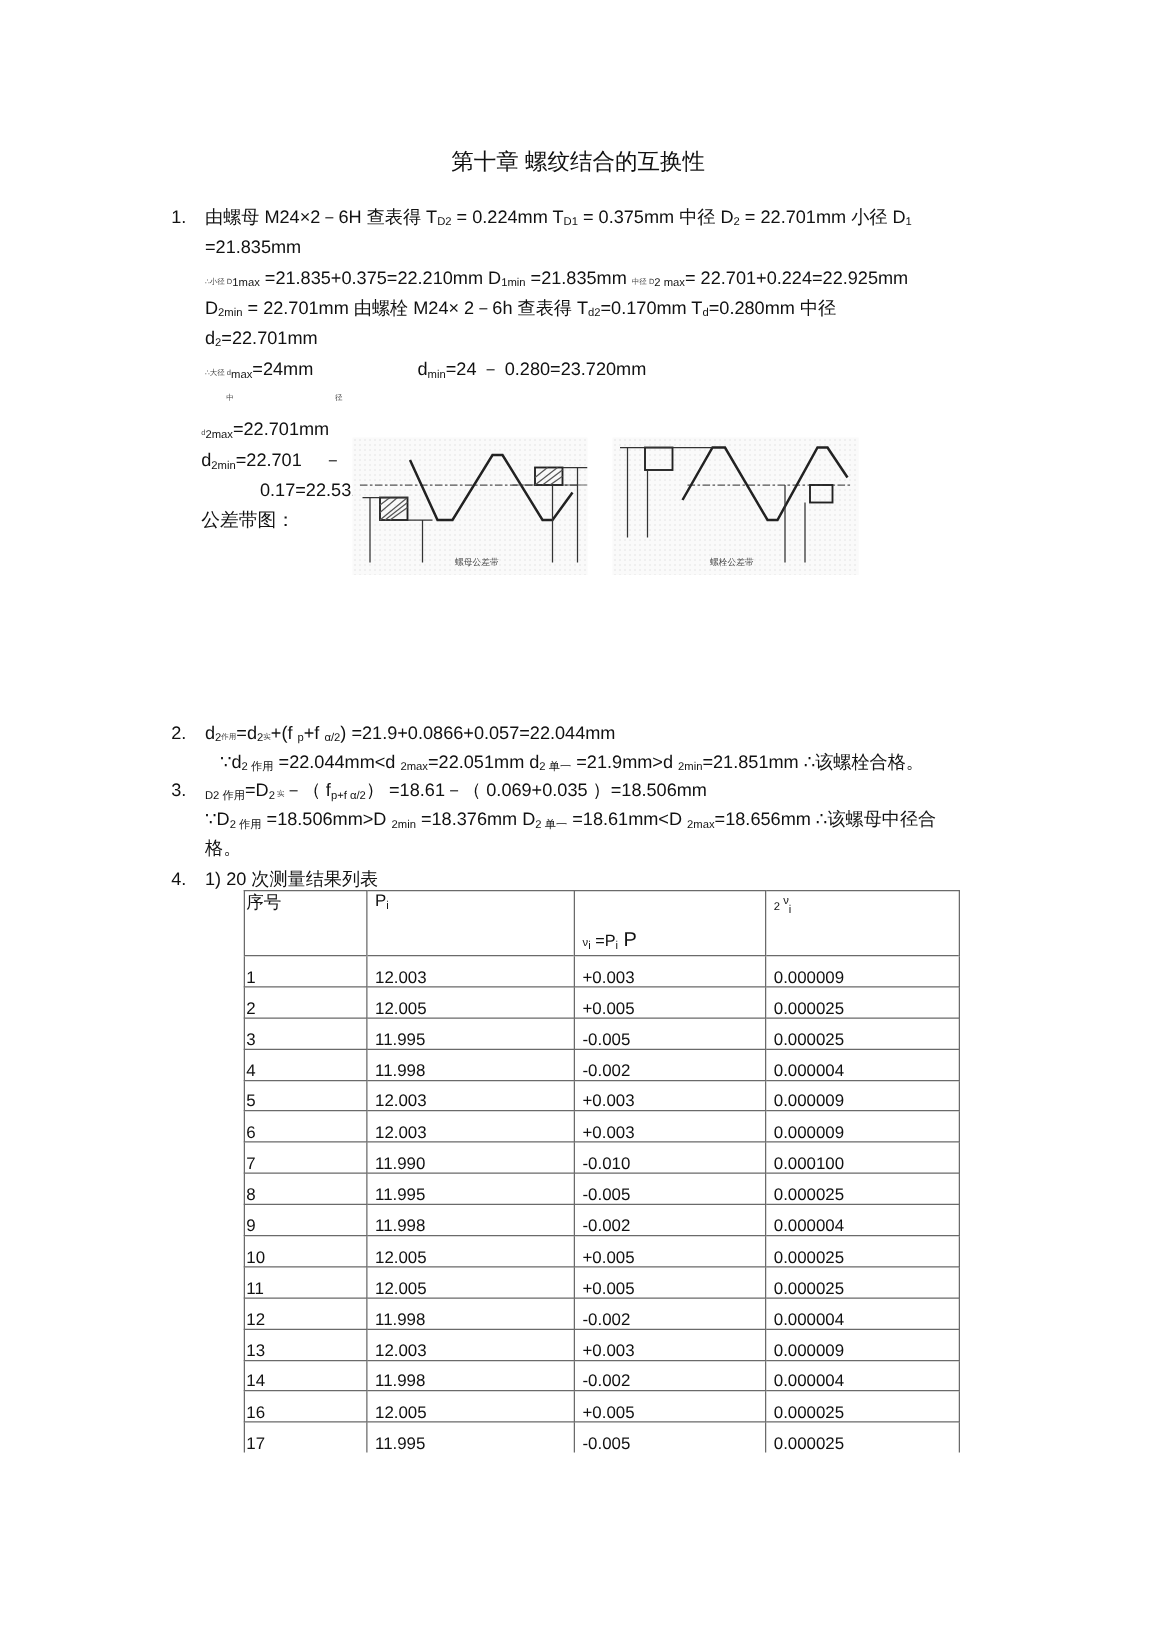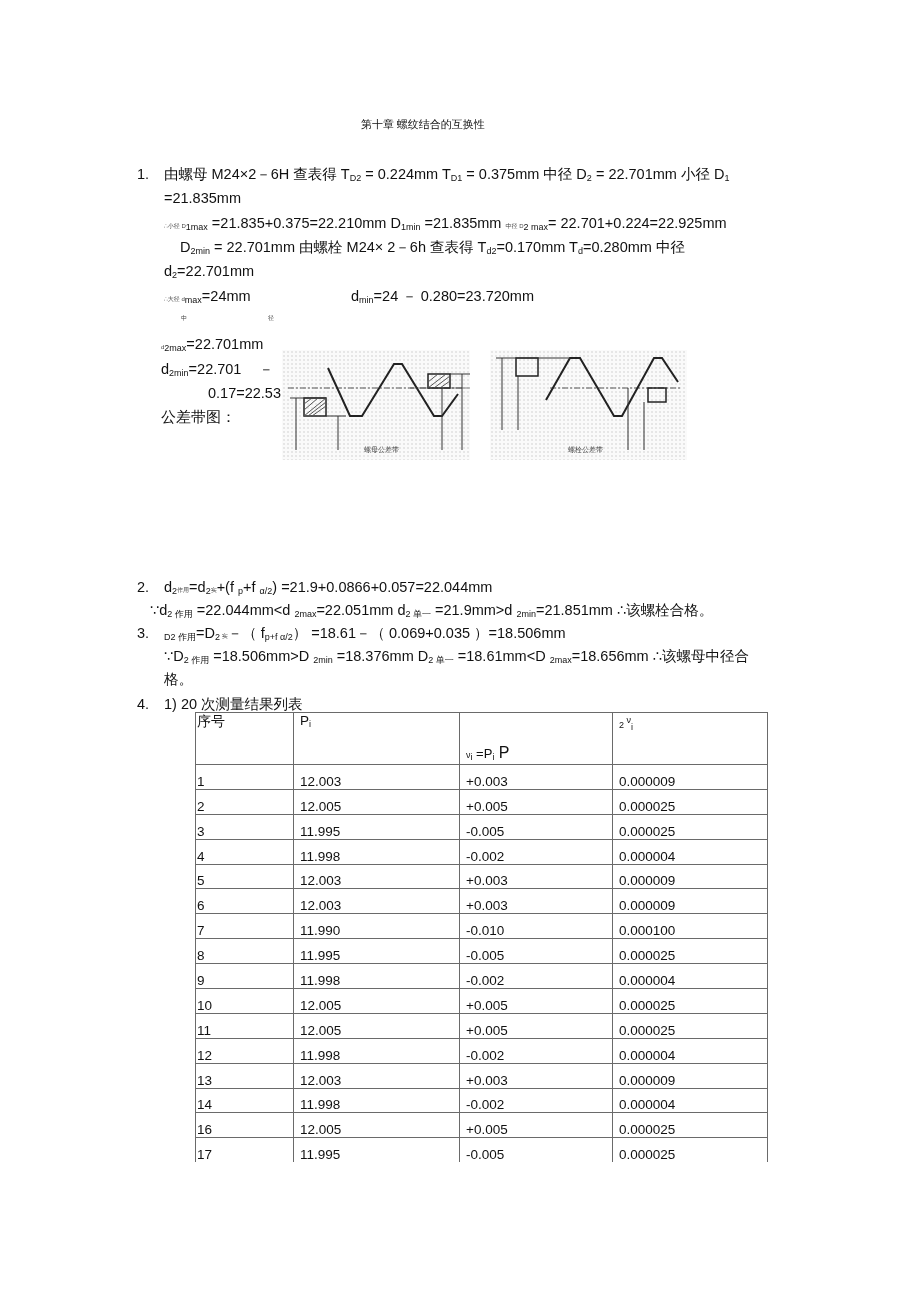--- a/index.html
+++ b/index.html
@@ -1,20 +1,20 @@
 <!DOCTYPE html>
 <html><head>
 <meta charset="utf-8">
 <style>
   html, body { margin:0; padding:0; background:#ffffff; }
   body { width:920px; height:1303px; position:relative; overflow:hidden;
          font-family:"Liberation Sans","DejaVu Sans",sans-serif; color:#111; }
   .abs { position:absolute; white-space:nowrap; }
   .t { font-size:14.5px; line-height:18px; }
-  .title { font-size:11px;font-family:Liberation Serif, serif; }
+  .title { font-size:18px; }
   sub, .sub { font-size:9px; vertical-align:-2px; }
   .tiny { font-size:6px; color:#444; }
   .sup { font-size:9px; vertical-align:5px; }
   table.data { position:absolute; left:195px; top:712px; border-collapse:collapse;
                font-size:13.5px; }
   table.data td { border:1px solid #6a6a6a; padding:0 0 0 4px; vertical-align:bottom; height:23.9px; }
   table.data tr:last-child td { border-bottom:none; }
   table.data td.c0 { width:96px; }
   table.data td.c1 { width:159px; padding-left:6px; }
   table.data td.c2 { width:146px; padding-left:6px; }
@@ -29,30 +29,30 @@
 <div class="abs title" style="left:361px;top:117px;">第十章 螺纹结合的互换性</div>
 
 <div class="abs t" style="left:137px;top:165px;">1.</div>
 <div class="abs t" style="left:164px;top:165px;">
   <span>由螺母 M24×2－6H 查表得 T</span><span class="sub">D2</span><span> = 0.224mm T</span><span class="sub">D1</span><span> = 0.375mm 中径 D</span><span class="sub">2</span><span> = 22.701mm 小径 D</span><span class="sub">1</span>
 </div>
 <div class="abs t" style="left:164px;top:189px;">=21.835mm</div>
 <div class="abs t" style="left:164px;top:214px;">
   <span class="tiny">∴小径 D</span><span class="sub">1max</span><span> =21.835+0.375=22.210mm D</span><span class="sub">1min</span><span> =21.835mm </span><span class="tiny">中径 D</span><span class="sub">2 max</span><span>= 22.701+0.224=22.925mm</span>
 </div>
-<div class="abs t" style="left:180px;top:238px;">
+<div class="abs t" style="left:164px;top:238px;">
   <span>D</span><span class="sub">2min</span><span> = 22.701mm 由螺栓 M24× 2－6h 查表得 T</span><span class="sub">d2</span><span>=0.170mm T</span><span class="sub">d</span><span>=0.280mm 中径</span>
 </div>
 <div class="abs t" style="left:164px;top:262px;">
   <span>d</span><span class="sub">2</span><span>=22.701mm</span>
 </div>
 <div class="abs t" style="left:164px;top:287px;">
   <span class="tiny">∴大径 d</span><span class="sub">max</span><span>=24mm</span>
 </div>
-<div class="abs t" style="left:334px;top:287px;margin-left:17px;">
+<div class="abs t" style="left:334px;top:287px;">
   <span>d</span><span class="sub">min</span><span>=24 － 0.280=23.720mm</span>
 </div>
 <div class="abs tiny" style="left:181px;top:314px;">中</div>
 <div class="abs tiny" style="left:268px;top:314px;">径</div>
 <div class="abs t" style="left:161px;top:335px;">
   <span class="tiny">d</span><span class="sub">2max</span><span>=22.701mm</span>
 </div>
 <div class="abs t" style="left:161px;top:360px;">
   <span>d</span><span class="sub">2min</span><span>=22.701</span>
 </div>
@@ -99,21 +99,21 @@
     <line x1="138" y1="38" x2="138" y2="100" stroke="#333"></line>
     <line x1="154" y1="52" x2="154" y2="100" stroke="#333"></line>
   </svg>
   <div class="abs" style="left:78px;top:95px;font-size:7px;color:#444;">螺栓公差带</div>
 </div>
 
 <div class="abs t" style="left:137px;top:578px;">2.</div>
 <div class="abs t" style="left:164px;top:578px;">
   <span>d</span><span class="sub">2</span><span class="tiny">作用</span><span>=d</span><span class="sub">2</span><span class="tiny">实</span><span>+(f </span><span class="sub">p</span><span>+f </span><span class="sub">α/2</span><span>) =21.9+0.0866+0.057=22.044mm</span>
 </div>
-<div class="abs t" style="left:150px;top:601px;">
+<div class="abs t" style="left:176px;top:601px;">
   <span>∵d</span><span class="sub">2 作用</span><span> =22.044mm&lt;d </span><span class="sub">2max</span><span>=22.051mm d</span><span class="sub">2 单一</span><span> =21.9mm&gt;d </span><span class="sub">2min</span><span>=21.851mm ∴该螺栓合格。</span>
 </div>
 
 <div class="abs t" style="left:137px;top:624px;">3.</div>
 <div class="abs t" style="left:164px;top:624px;">
   <span class="sub">D2 作用</span><span>=D</span><span class="sub">2</span><span class="tiny"> 实</span><span>－（ f</span><span class="sub">p+f α/2</span><span>） =18.61－（ 0.069+0.035 ）=18.506mm</span>
 </div>
 <div class="abs t" style="left:164px;top:647px;">
   <span>∵D</span><span class="sub">2 作用</span><span> =18.506mm&gt;D </span><span class="sub">2min</span><span> =18.376mm D</span><span class="sub">2 单一</span><span> =18.61mm&lt;D </span><span class="sub">2max</span><span>=18.656mm ∴该螺母中径合</span>
 </div>

